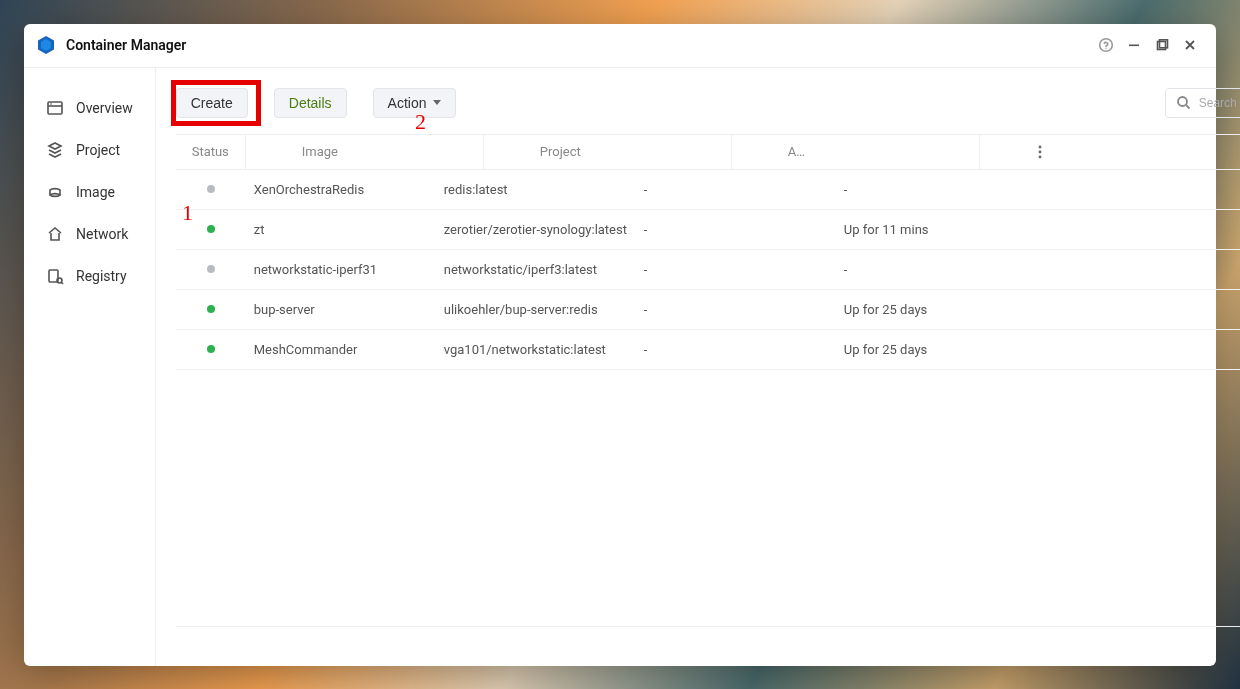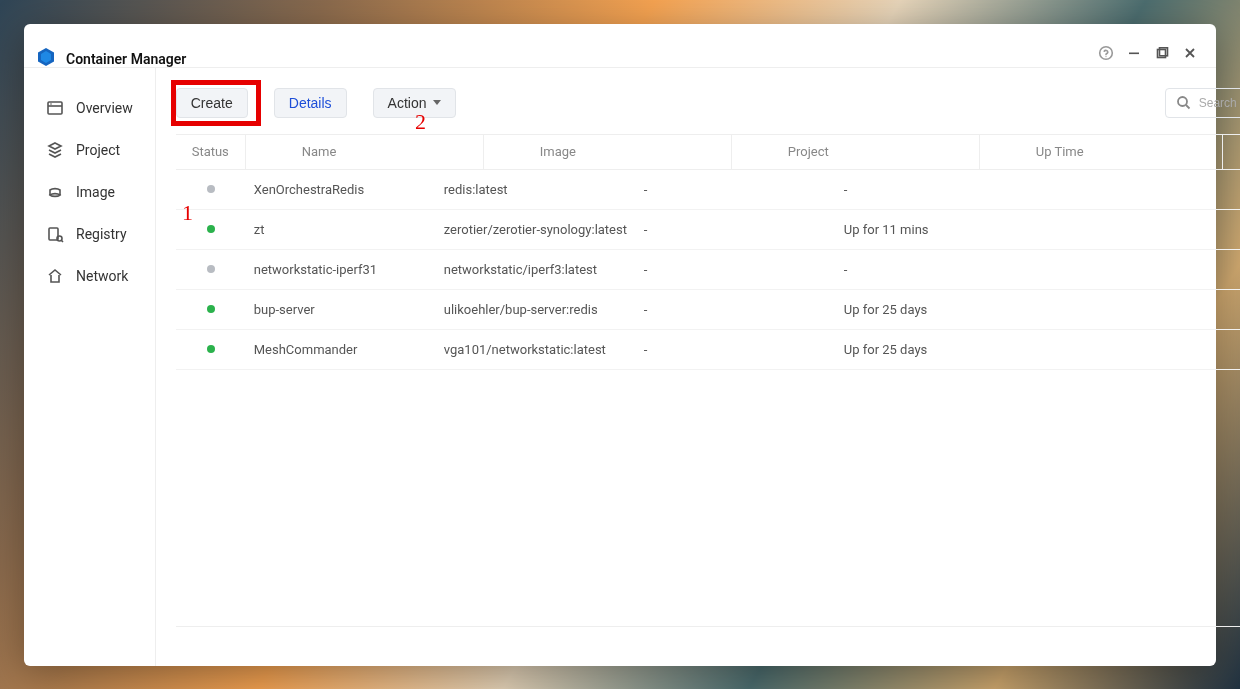--- a/index.html
+++ b/index.html
@@ -6,21 +6,21 @@
   html, body { width: 1240px; height: 689px; font-family: -apple-system, BlinkMacSystemFont, "Segoe UI", Roboto, "Helvetica Neue", Arial, sans-serif; font-size: 14px; color: #333; overflow: hidden; }
   body {
     background: linear-gradient(120deg, #2f4556 0%, #8a6a4d 20%, #f4a251 40%, #e6d4b9 55%, #4c6d6f 70%, #cfa86f 85%, #203241 100%);
     display: flex; align-items: center; justify-content: center;
   }
   .window {
     width: 1192px; height: 642px; background: #fff; border-radius: 6px; box-shadow: 0 10px 40px rgba(0,0,0,.35);
     display: flex; flex-direction: column; position: relative;
   }
   .titlebar {
-    height: 44px; display: flex; align-items: flex-end; padding: 0 12px; border-bottom: 1px solid #eee;
+    height: 44px; display: flex; align-items: center; padding: 0 12px; border-bottom: 1px solid #eee;
   }
   .titlebar .app-icon { width: 20px; height: 20px; margin-right: 10px; display:flex; align-items:center; justify-content:center;}
   .titlebar .title { font-weight: 600; color: #111; }
   .titlebar .spacer { flex: 1; }
   .titlebar .ctrl { width: 28px; height: 28px; display: inline-flex; align-items: center; justify-content: center; color: #555; cursor: pointer; }
 
   .body { flex: 1; display: flex; min-height: 0; }
 
   .sidebar { width: 228px; padding: 20px 10px; border-right: 1px solid #eee; text-align: right; }
   .nav-item {
@@ -32,21 +32,21 @@
   .nav-item.active .nav-icon { color: #2b6fb8; }
   .nav-item .nav-label {}
 
   .main { flex: 1; display: flex; flex-direction: column; min-height: 0; padding: 20px 0 0 0; }
 
   .toolbar { display: flex; align-items: flex-start; gap: 26px; padding: 0 20px 16px 20px; position: relative; }
   .btn {
     height: 30px; padding: 0 14px; background: #f2f4f7; border: 1px solid #e1e4e8; border-radius: 4px;
     color: #333; display: inline-flex; align-items: center; gap: 6px; cursor: pointer; font-size: 14px;
   }
-  .btn.disabled { color: #1d4ed8; cursor: default; }
+  .btn.disabled { color: #4d7c0f; cursor: default; }
   .caret { width: 0; height: 0; border-left: 4px solid transparent; border-right: 4px solid transparent; border-top: 5px solid #666; }
   .toolbar-spacer { flex: 1; }
   .search-wrap {
     width: 218px; height: 30px; border: 1px solid #e1e4e8; border-radius: 4px; display: flex; align-items: center;
     padding: 0 10px; gap: 8px; color: #888;
   }
   .search-input { border: none; outline: none; flex: 1; font-size: 12px; color: #333; background: transparent; }
   .search-input::placeholder { color: #aaa; }
 
   .create-highlight {
@@ -152,35 +152,35 @@
           <svg width="18" height="18" viewBox="0 0 18 18" fill="none" stroke="currentColor" stroke-width="1.6">
               <path d="M4 12 a6 3 0 0 1 10 0 a6 3 0 0 1 -10 0 Z"></path>
               <path d="M4 12 V7 a6 3 0 0 1 10 0 V12"></path>
             </svg>
         </span>
         <span class="nav-label">Image</span>
       </div>
       <div class="nav-item">
         <span class="nav-icon">
           <svg width="18" height="18" viewBox="0 0 18 18" fill="none" stroke="currentColor" stroke-width="1.6">
+              <path d="M3 8 L9 3 L15 8"></path>
+              <path d="M5 8 V15 H13 V8"></path>
+            </svg>
+        </span>
+        <span class="nav-label">Network</span>
+      </div>
+      <div class="nav-item">
+        <span class="nav-icon">
+          <svg width="18" height="18" viewBox="0 0 18 18" fill="none" stroke="currentColor" stroke-width="1.6">
               <rect x="3" y="3" width="9" height="12" rx="1"></rect>
               <circle cx="13.5" cy="13.5" r="2.5"></circle>
               <path d="M15.3 15.3 L17 17"></path>
             </svg>
         </span>
         <span class="nav-label">Registry</span>
-      </div>
-      <div class="nav-item">
-        <span class="nav-icon">
-          <svg width="18" height="18" viewBox="0 0 18 18" fill="none" stroke="currentColor" stroke-width="1.6">
-              <path d="M3 8 L9 3 L15 8"></path>
-              <path d="M5 8 V15 H13 V8"></path>
-            </svg>
-        </span>
-        <span class="nav-label">Network</span>
       </div>
     </nav>
 
     <div class="main">
 
       <div class="toolbar">
         <div class="create-highlight"></div>
         <button class="btn">Create</button>
         <button class="btn disabled">Details</button>
         <button class="btn">
@@ -195,24 +195,22 @@
                 <path d="M10 10 L13.5 13.5"></path>
               </svg>
           </span>
           <input class="search-input" placeholder="Search" style="">
         </div>
       </div>
 
       <div class="table-wrap">
         <div class="thead">
           <div class="th status">Status</div>
-          <div class="th">Name</div>
           <div class="th">Image</div>
           <div class="th">Project</div>
-          <div class="th">Up Time</div>
           <div class="th action">A…</div>
           <div class="th last-eps">
             <svg width="4" height="14" viewBox="0 0 4 14" fill="#666">
                 <circle cx="2" cy="2" r="1.4"></circle>
                 <circle cx="2" cy="7" r="1.4"></circle>
                 <circle cx="2" cy="12" r="1.4"></circle>
               </svg>
           </div>
         </div>
         <div class="tbody" id="tbody">

